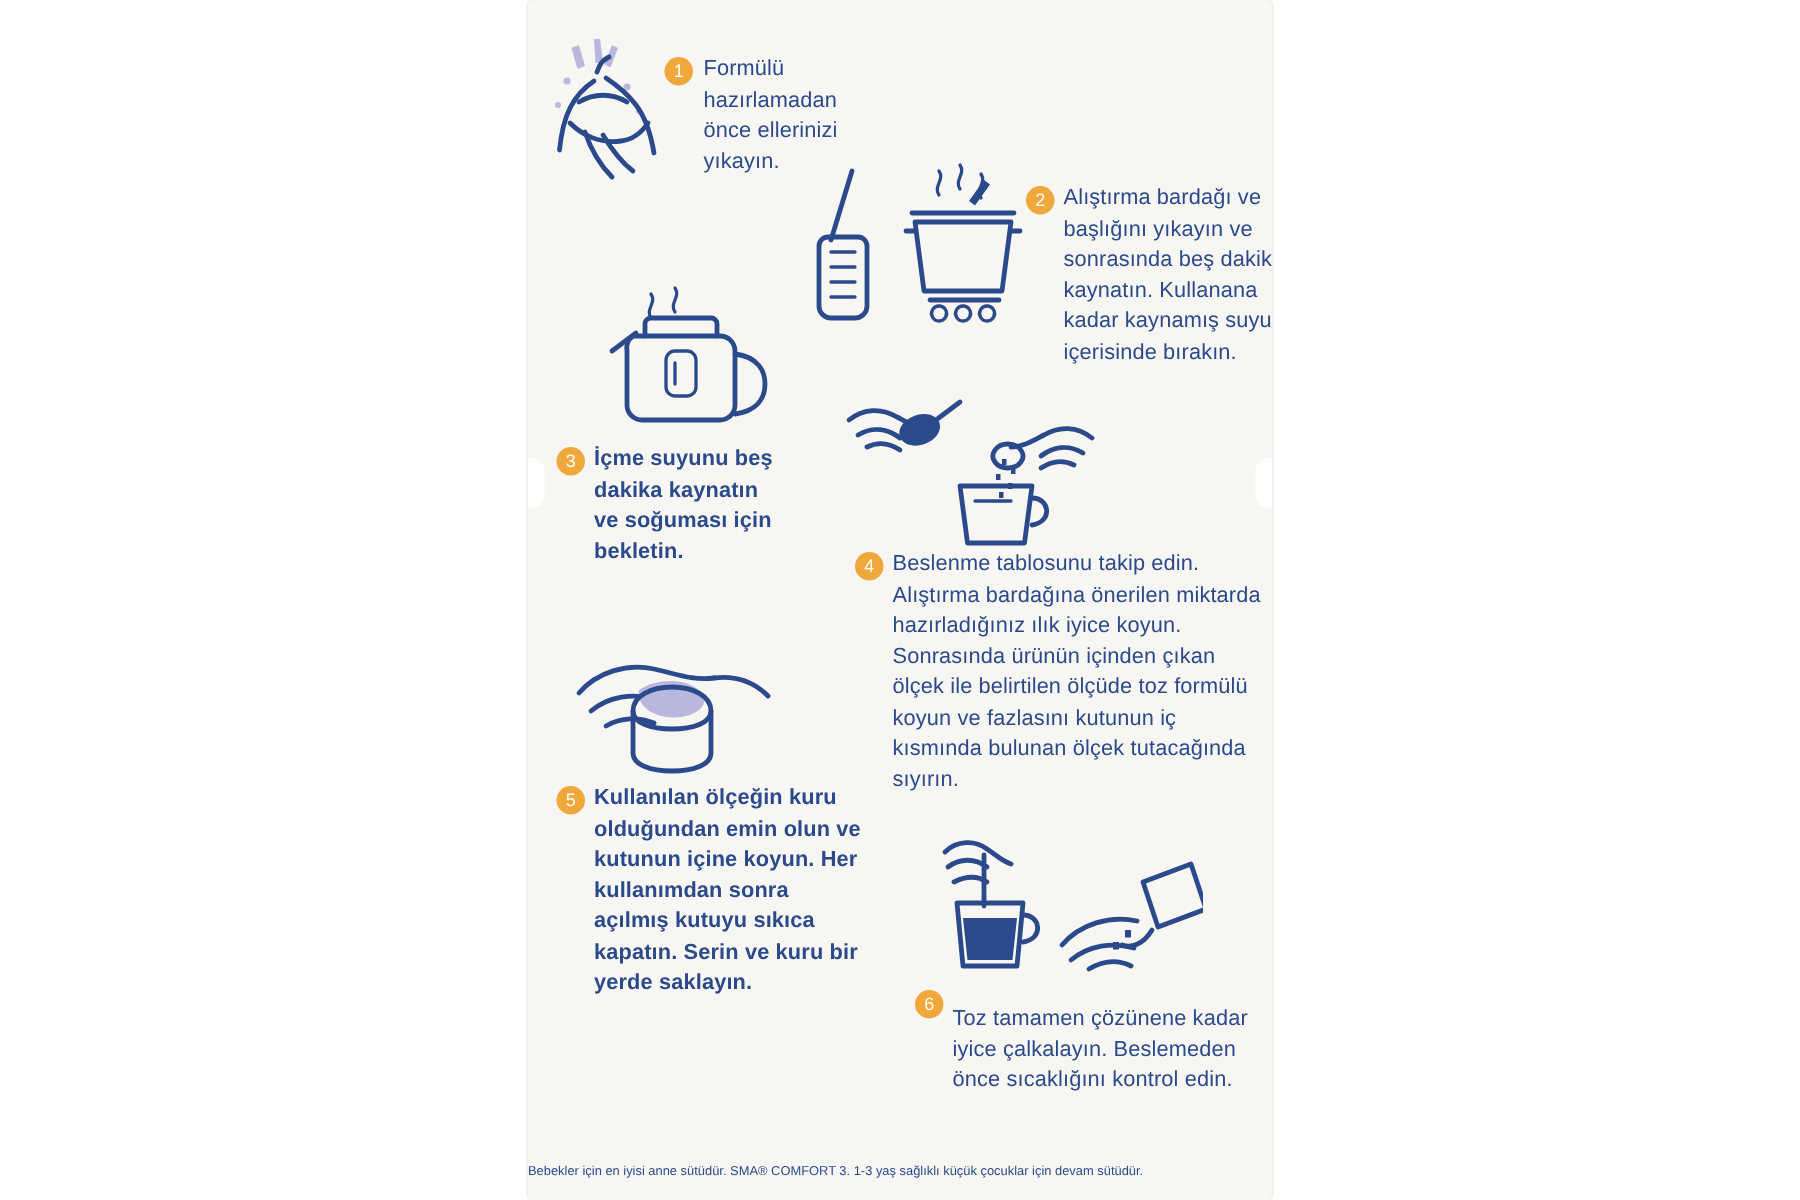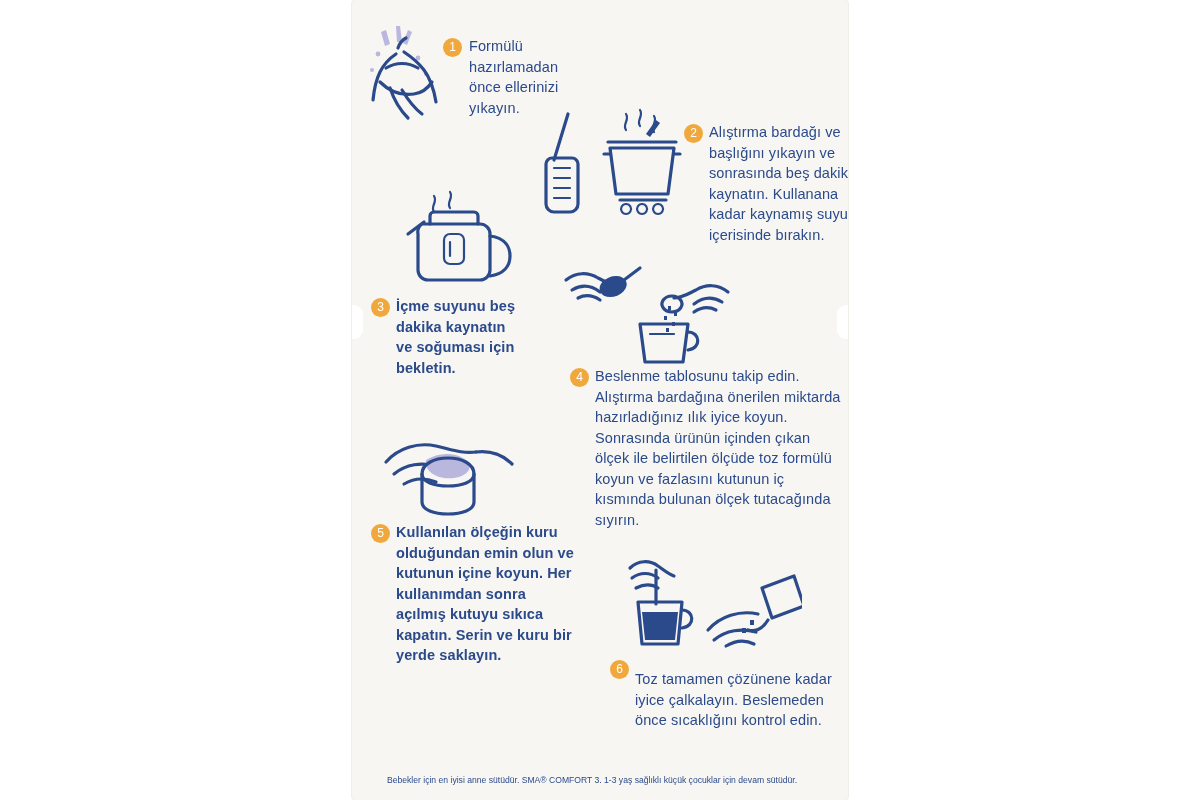--- a/index.html
+++ b/index.html
@@ -68,21 +68,21 @@
   .art {
     position: absolute;
   }
   .art svg { display: block; }
 
   #footer {
     position: absolute;
     left: 0;
     right: 16px;
     bottom: 14px;
-    text-align: center;
+    text-align: left;
     color: #2b4a8b;
     font-size: 8.6px;
     line-height: 12px;
     font-family: "Liberation Sans", sans-serif;
   }
 
   
   .ln {
     fill: none;
     stroke: #2b4a8b;

